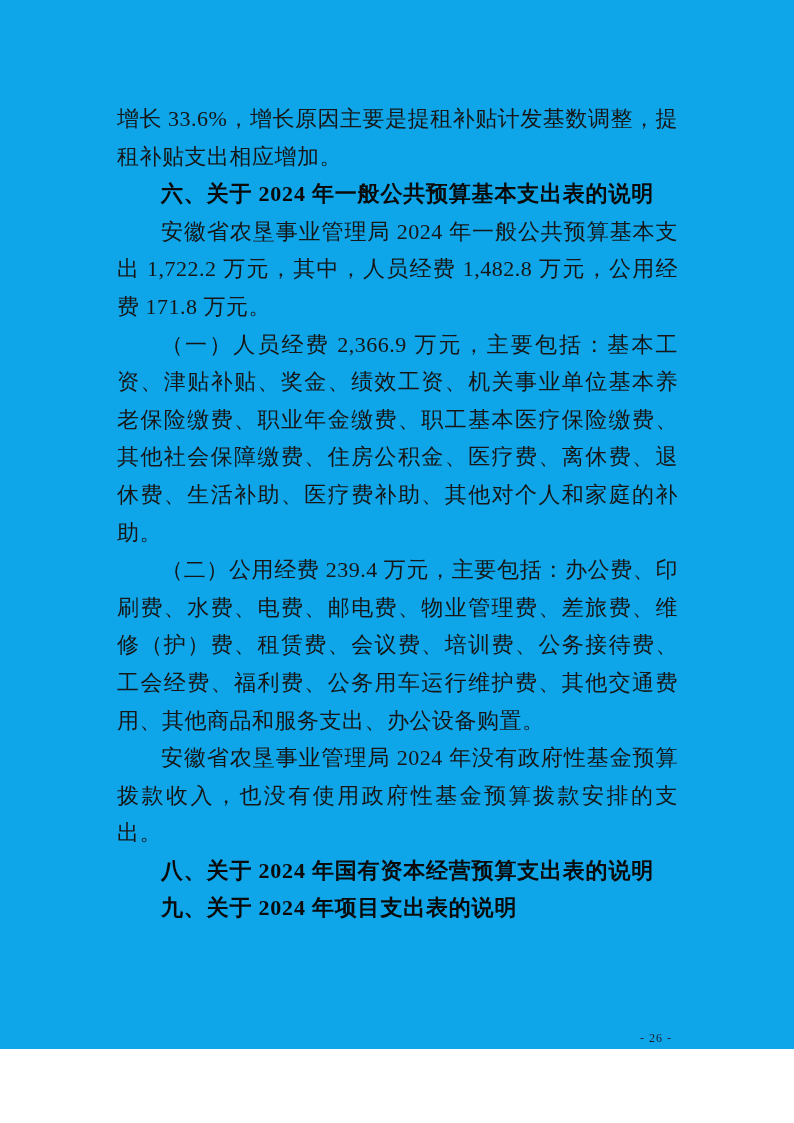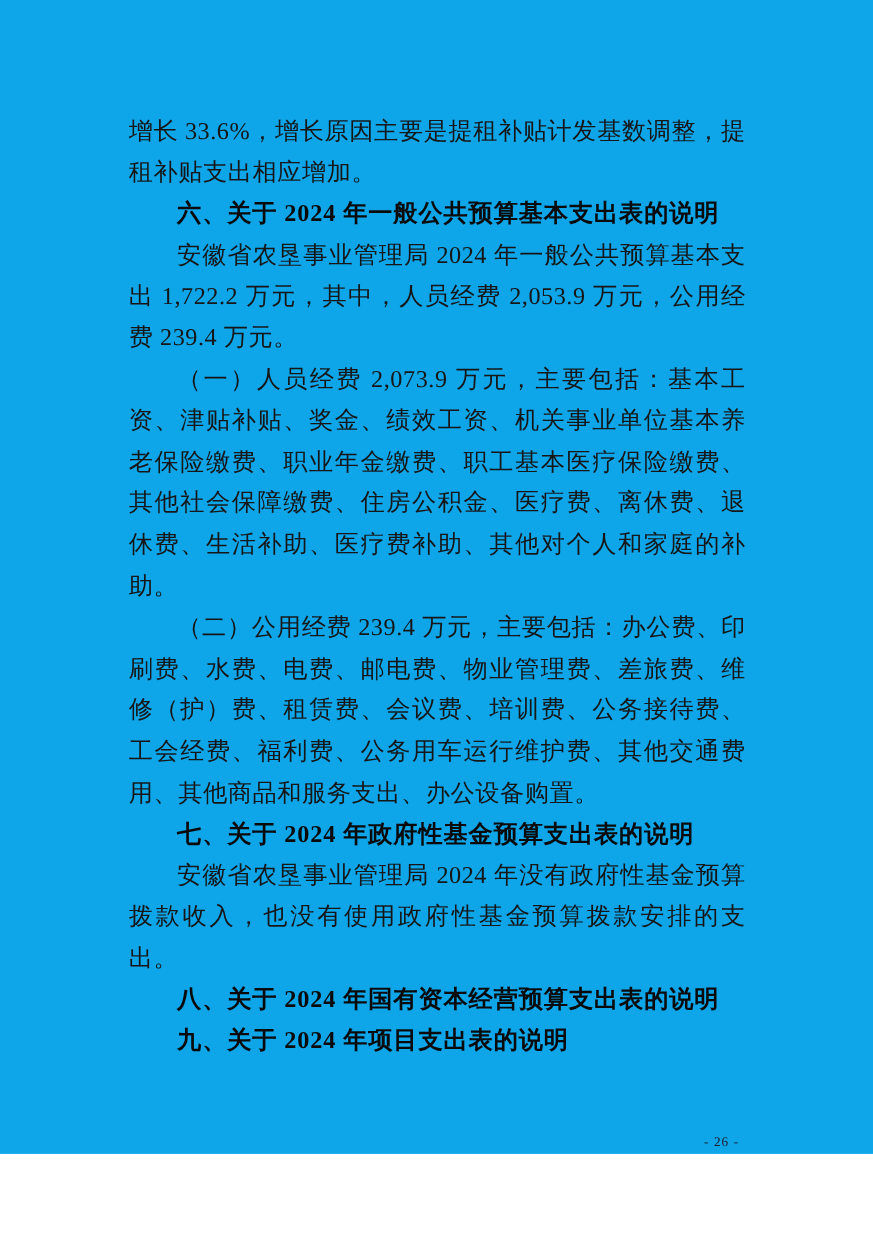--- a/index.html
+++ b/index.html
@@ -57,27 +57,26 @@
 </head>
 <body>
 
 <div class="page">
 
   <main class="content">
     <p class="no-indent">增长 33.6%，增长原因主要是提租补贴计发基数调整，提租补贴支出相应增加。</p>
 
     <h2 class="heading">六、关于 2024 年一般公共预算基本支出表的说明</h2>
 
-    <p>安徽省农垦事业管理局 2024 年一般公共预算基本支出 1,722.2 万元，其中，人员经费 2,053.9 万元，公用经费 239.4 万元。</p>
+    <p>安徽省农垦事业管理局 2024 年一般公共预算基本支出 1,722.2 万元，其中，人员经费 1,482.8 万元，公用经费 171.8 万元。</p>
 
-    <p>（一）人员经费 2,073.9 万元，主要包括：基本工资、津贴补贴、奖金、绩效工资、机关事业单位基本养老保险缴费、职业年金缴费、职工基本医疗保险缴费、其他社会保障缴费、住房公积金、医疗费、离休费、退休费、生活补助、医疗费补助、其他对个人和家庭的补助。</p>
+    <p>（一）人员经费 2,366.9 万元，主要包括：基本工资、津贴补贴、奖金、绩效工资、机关事业单位基本养老保险缴费、职业年金缴费、职工基本医疗保险缴费、其他社会保障缴费、住房公积金、医疗费、离休费、退休费、生活补助、医疗费补助、其他对个人和家庭的补助。</p>
 
     <p>（二）公用经费 239.4 万元，主要包括：办公费、印刷费、水费、电费、邮电费、物业管理费、差旅费、维修（护）费、租赁费、会议费、培训费、公务接待费、工会经费、福利费、公务用车运行维护费、其他交通费用、其他商品和服务支出、办公设备购置。</p>
 
-    <h2 class="heading">七、关于 2024 年政府性基金预算支出表的说明</h2>
 
     <p>安徽省农垦事业管理局 2024 年没有政府性基金预算拨款收入，也没有使用政府性基金预算拨款安排的支出。</p>
 
     <h2 class="heading">八、关于 2024 年国有资本经营预算支出表的说明</h2>
 
 
     <h2 class="heading">九、关于 2024 年项目支出表的说明</h2>
   </main>
 
   <div class="page-number">- 26 -</div>

